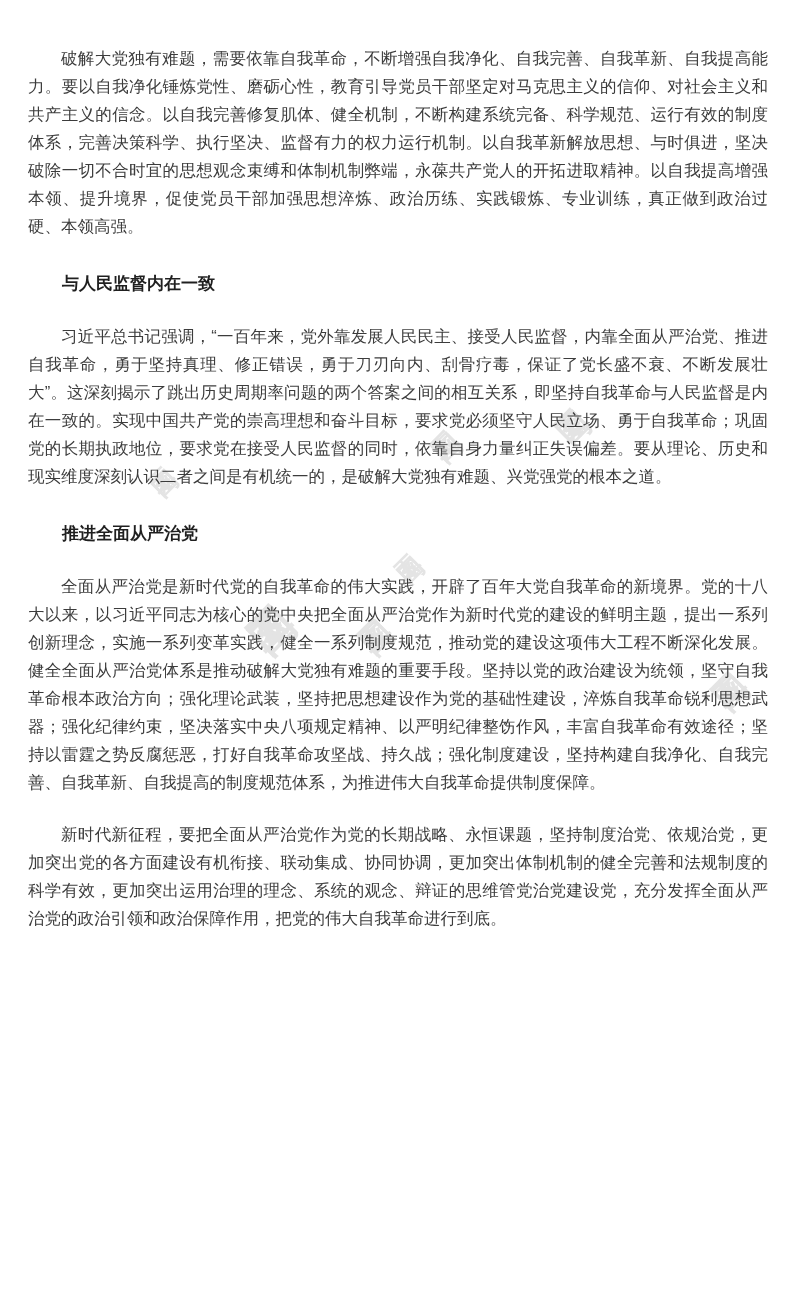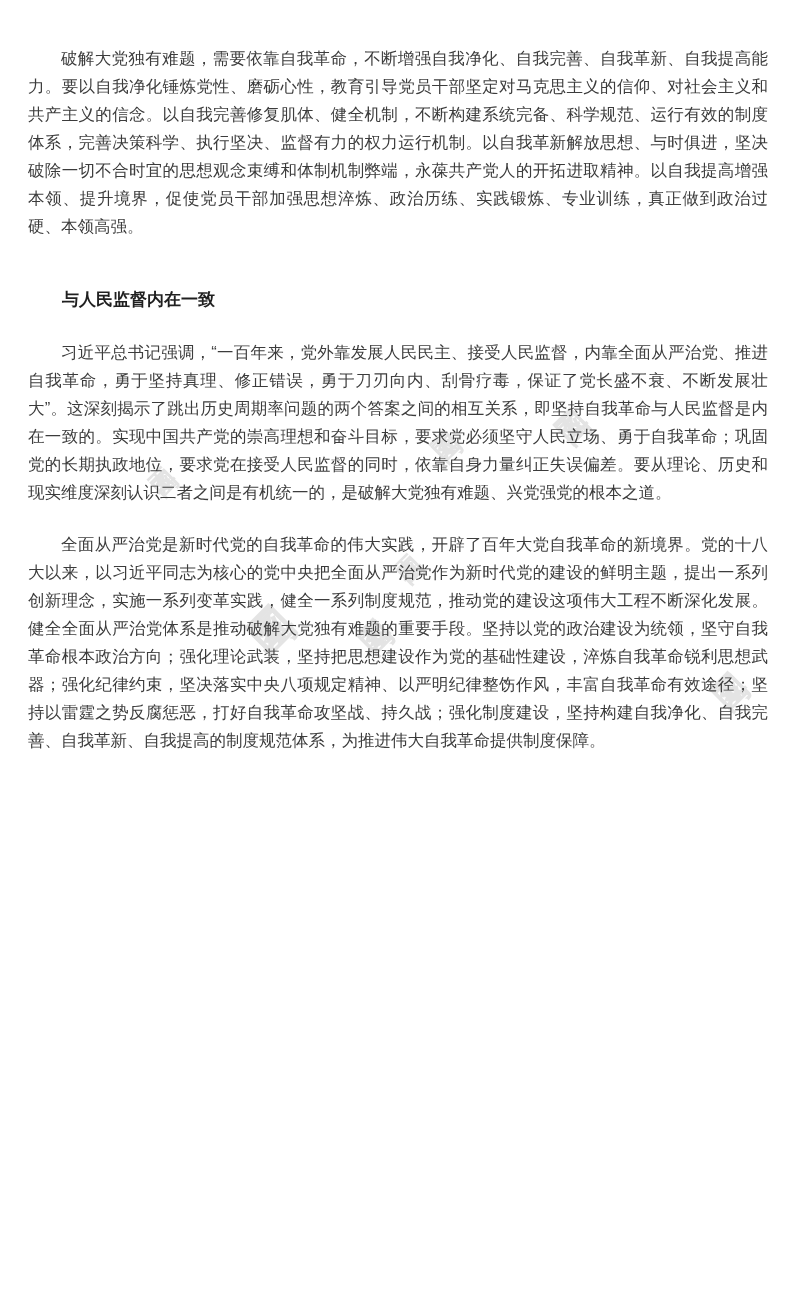--- a/index.html
+++ b/index.html
@@ -42,21 +42,21 @@
   .body-p {
     margin: 0 4px 24px 0;
     font-size: 16.5px;
     line-height: 28px;
     color: #3c3c3c;
     text-align: justify;
     text-indent: 2em;
     word-break: break-all;
   }
   .doc-h {
-    margin: 46px 0 24px 0;
+    margin: 30px 0 24px 0;
     font-size: 17px;
     line-height: 28px;
     font-weight: bold;
     color: #1f1f1f;
     text-indent: 2em;
   }
 </style>
 </head>
 <body>
 
@@ -74,19 +74,21 @@
 
   <article class="doc">
 
     <p class="body-p">破解大党独有难题，需要依靠自我革命，不断增强自我净化、自我完善、自我革新、自我提高能力。要以自我净化锤炼党性、磨砺心性，教育引导党员干部坚定对马克思主义的信仰、对社会主义和共产主义的信念。以自我完善修复肌体、健全机制，不断构建系统完备、科学规范、运行有效的制度体系，完善决策科学、执行坚决、监督有力的权力运行机制。以自我革新解放思想、与时俱进，坚决破除一切不合时宜的思想观念束缚和体制机制弊端，永葆共产党人的开拓进取精神。以自我提高增强本领、提升境界，促使党员干部加强思想淬炼、政治历练、实践锻炼、专业训练，真正做到政治过硬、本领高强。</p>
 
     <h3 class="doc-h">与人民监督内在一致</h3>
 
     <p class="body-p">习近平总书记强调，“一百年来，党外靠发展人民民主、接受人民监督，内靠全面从严治党、推进自我革命，勇于坚持真理、修正错误，勇于刀刃向内、刮骨疗毒，保证了党长盛不衰、不断发展壮大”。这深刻揭示了跳出历史周期率问题的两个答案之间的相互关系，即坚持自我革命与人民监督是内在一致的。实现中国共产党的崇高理想和奋斗目标，要求党必须坚守人民立场、勇于自我革命；巩固党的长期执政地位，要求党在接受人民监督的同时，依靠自身力量纠正失误偏差。要从理论、历史和现实维度深刻认识二者之间是有机统一的，是破解大党独有难题、兴党强党的根本之道。</p>
 
 
+    <h3 class="doc-h">推进全面从严治党</h3>
 
     <p class="body-p">全面从严治党是新时代党的自我革命的伟大实践，开辟了百年大党自我革命的新境界。党的十八大以来，以习近平同志为核心的党中央把全面从严治党作为新时代党的建设的鲜明主题，提出一系列创新理念，实施一系列变革实践，健全一系列制度规范，推动党的建设这项伟大工程不断深化发展。健全全面从严治党体系是推动破解大党独有难题的重要手段。坚持以党的政治建设为统领，坚守自我革命根本政治方向；强化理论武装，坚持把思想建设作为党的基础性建设，淬炼自我革命锐利思想武器；强化纪律约束，坚决落实中央八项规定精神、以严明纪律整饬作风，丰富自我革命有效途径；坚持以雷霆之势反腐惩恶，打好自我革命攻坚战、持久战；强化制度建设，坚持构建自我净化、自我完善、自我革新、自我提高的制度规范体系，为推进伟大自我革命提供制度保障。</p>
 
+    <p class="body-p">新时代新征程，要把全面从严治党作为党的长期战略、永恒课题，坚持制度治党、依规治党，更加突出党的各方面建设有机衔接、联动集成、协同协调，更加突出体制机制的健全完善和法规制度的科学有效，更加突出运用治理的理念、系统的观念、辩证的思维管党治党建设党，充分发挥全面从严治党的政治引领和政治保障作用，把党的伟大自我革命进行到底。</p>
 
   </article>
 
 </div>
 
 </body></html>

